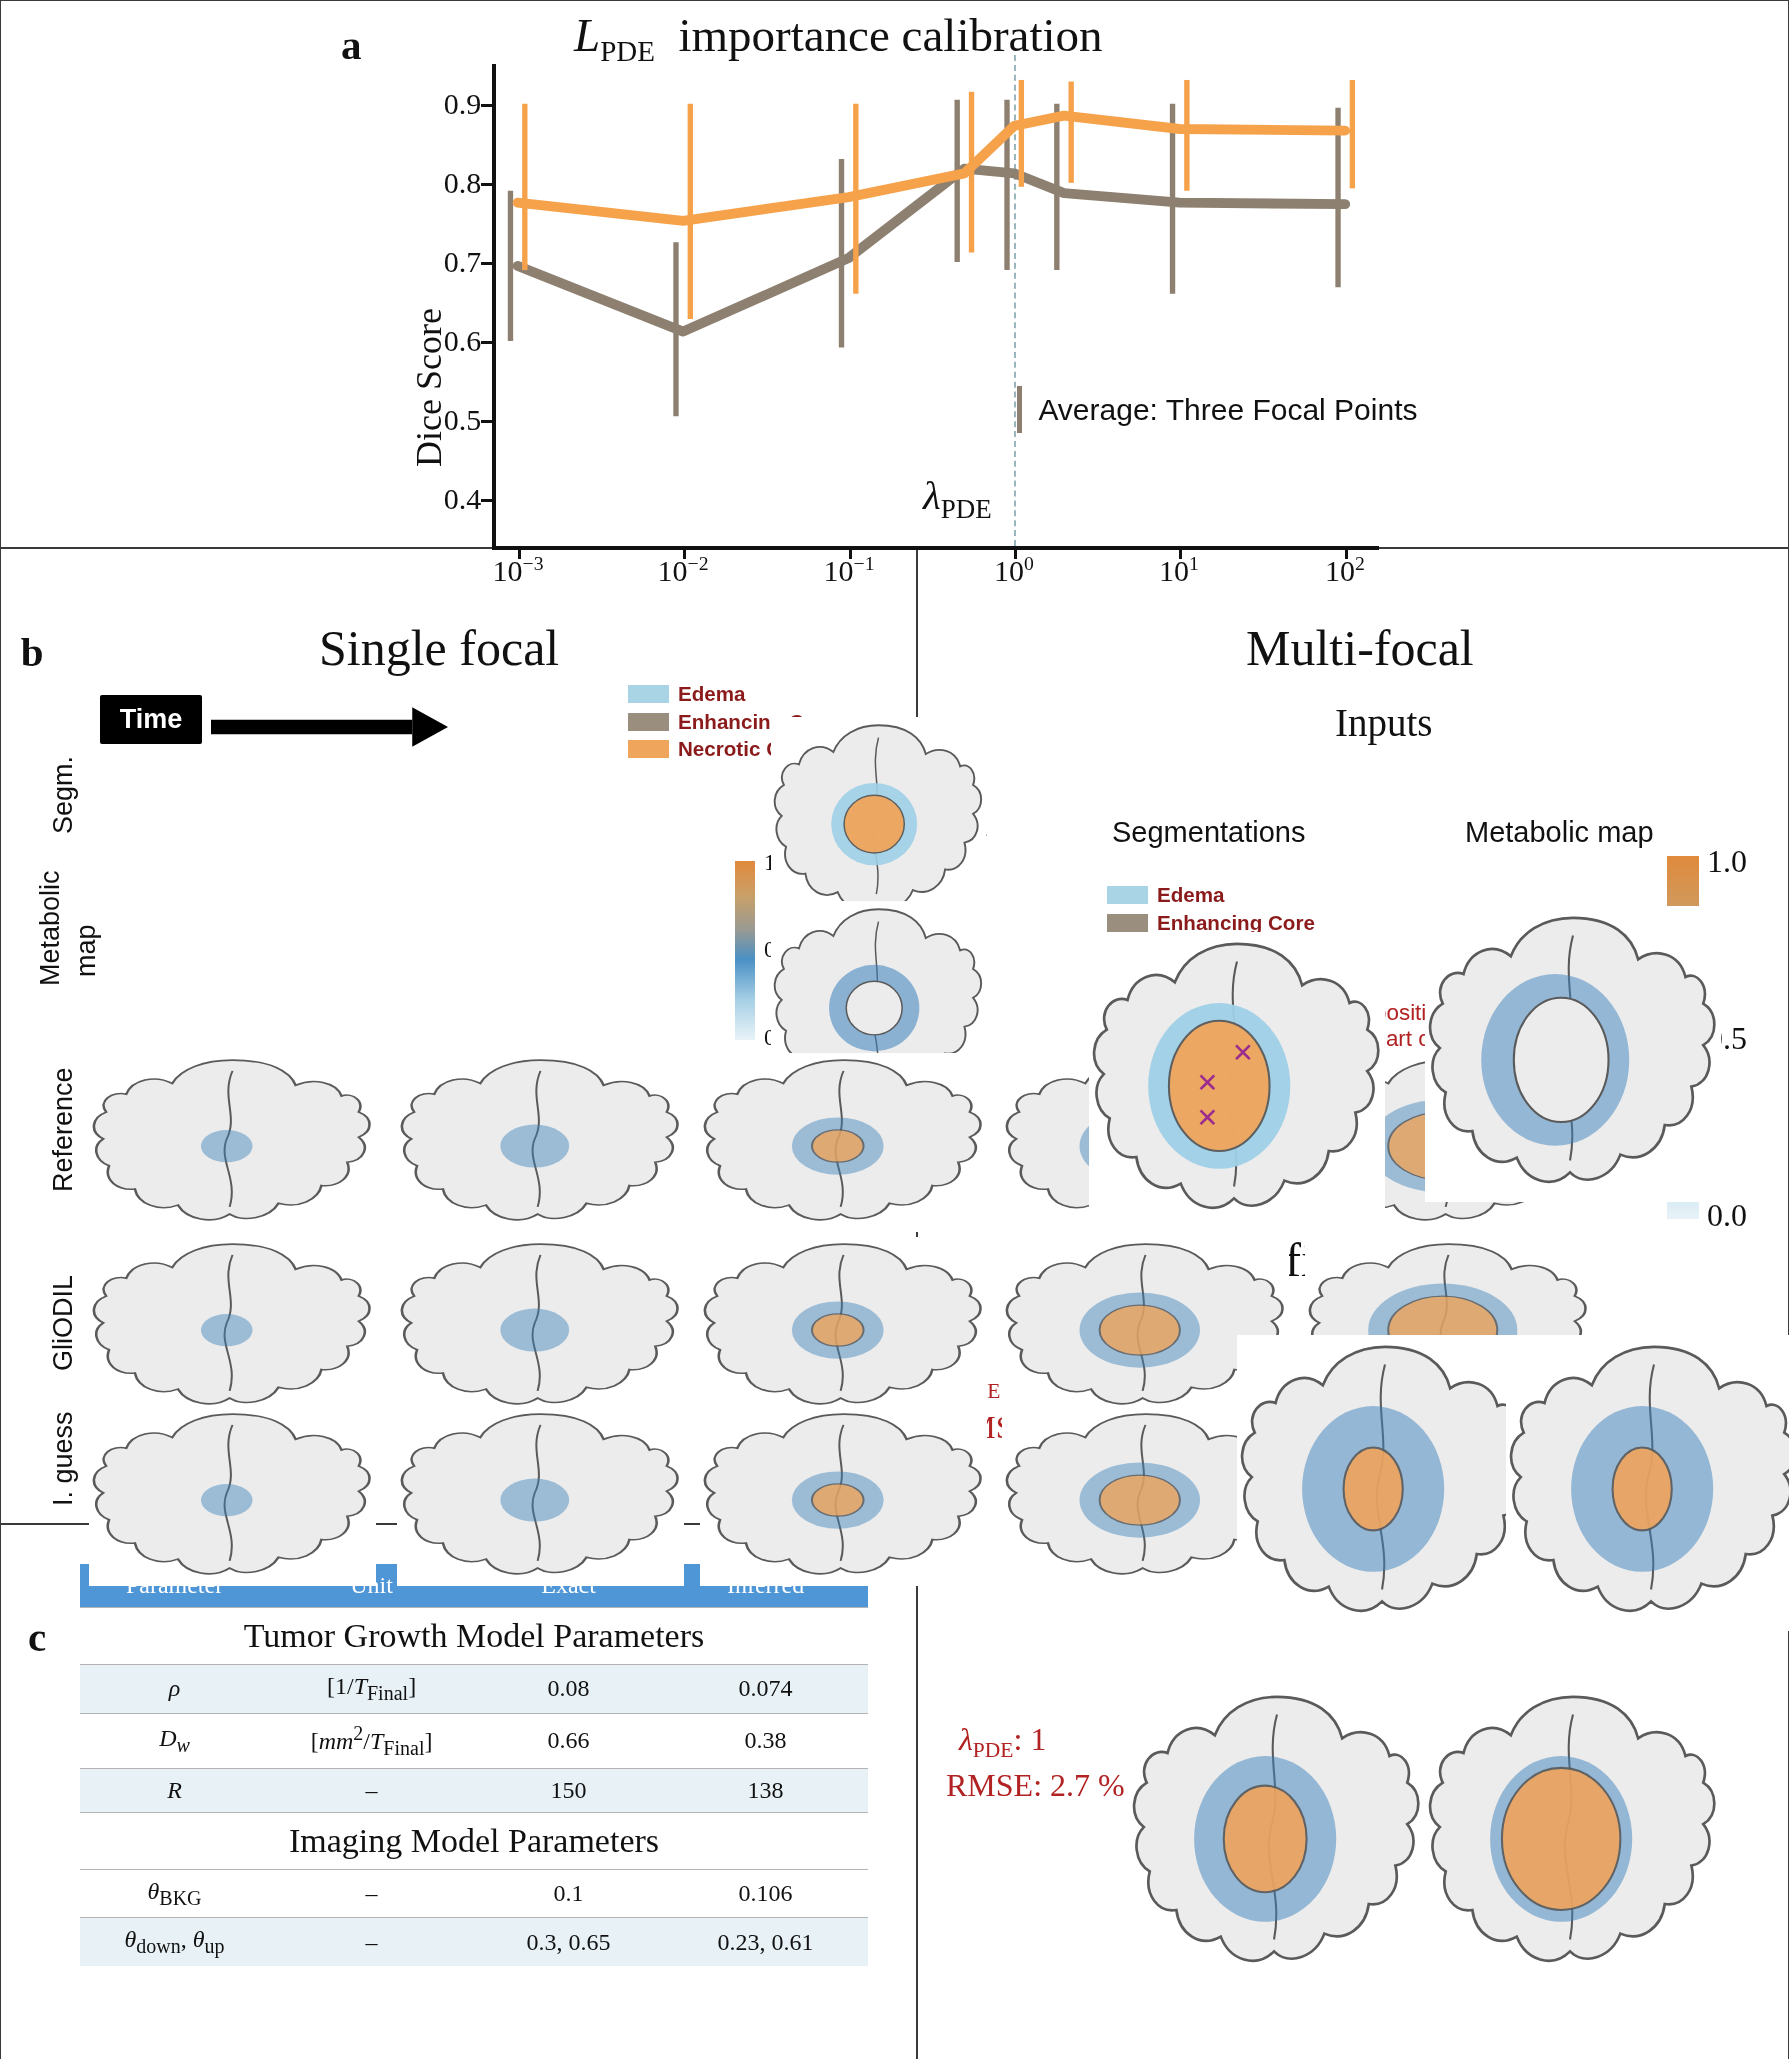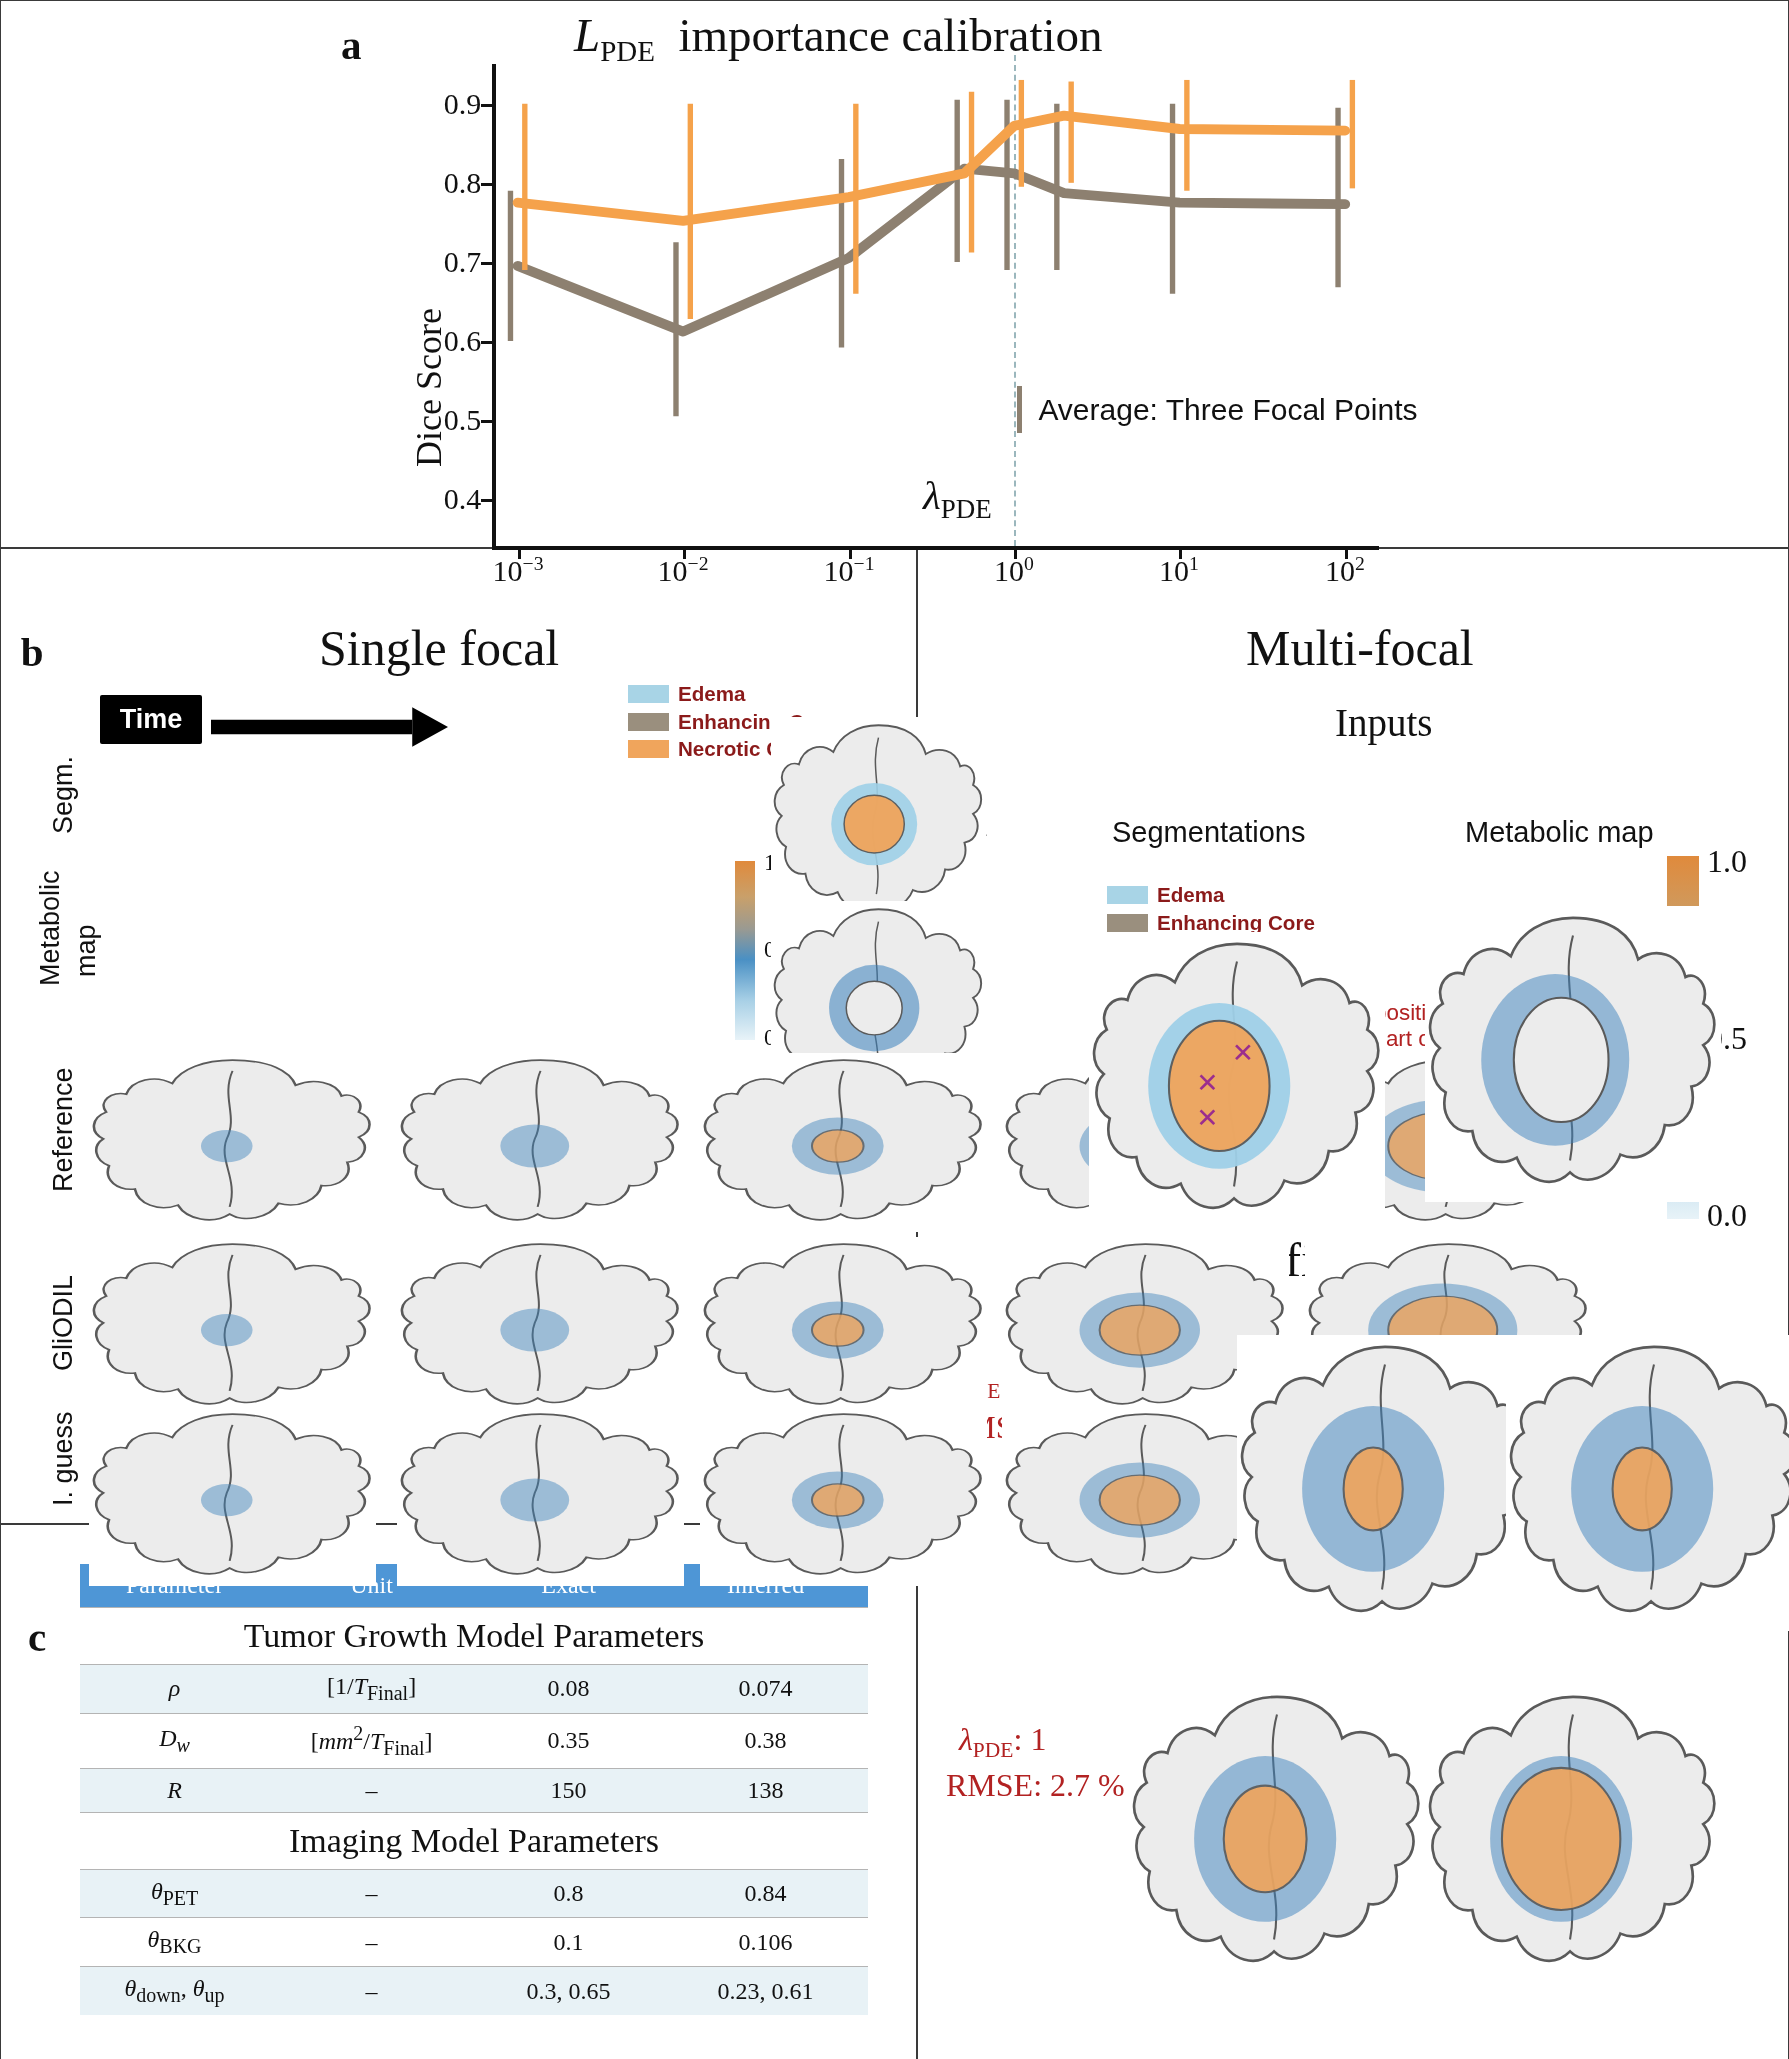--- a/index.html
+++ b/index.html
@@ -185,38 +185,32 @@
         </tr>
       <tr class="shade">
         <td><i>ρ</i></td>
         <td>[1/<i>T</i><sub>Final</sub>]</td>
         <td>0.08</td>
         <td>0.074</td>
       </tr>
       <tr>
         <td><i>D<sub>w</sub></i></td>
         <td>[<i>mm</i><sup>2</sup>/<i>T</i><sub>Final</sub>]</td>
-        <td>0.35</td>
+        <td>0.66</td>
         <td>0.38</td>
       </tr>
       <tr class="shade">
         <td><i>R</i></td>
         <td>–</td>
         <td>150</td>
         <td>138</td>
       </tr>
       <tr>
           <td class="section" colspan="4">Imaging Model Parameters</td>
         </tr>
-      <tr class="shade">
-        <td><i>θ</i><sub>PET</sub></td>
-        <td>–</td>
-        <td>0.8</td>
-        <td>0.84</td>
-      </tr>
       <tr>
         <td><i>θ</i><sub>BKG</sub></td>
         <td>–</td>
         <td>0.1</td>
         <td>0.106</td>
       </tr>
       <tr class="shade">
         <td><i>θ</i><sub>down</sub>, <i>θ</i><sub>up</sub></td>
         <td>–</td>
         <td>0.3, 0.65</td>

